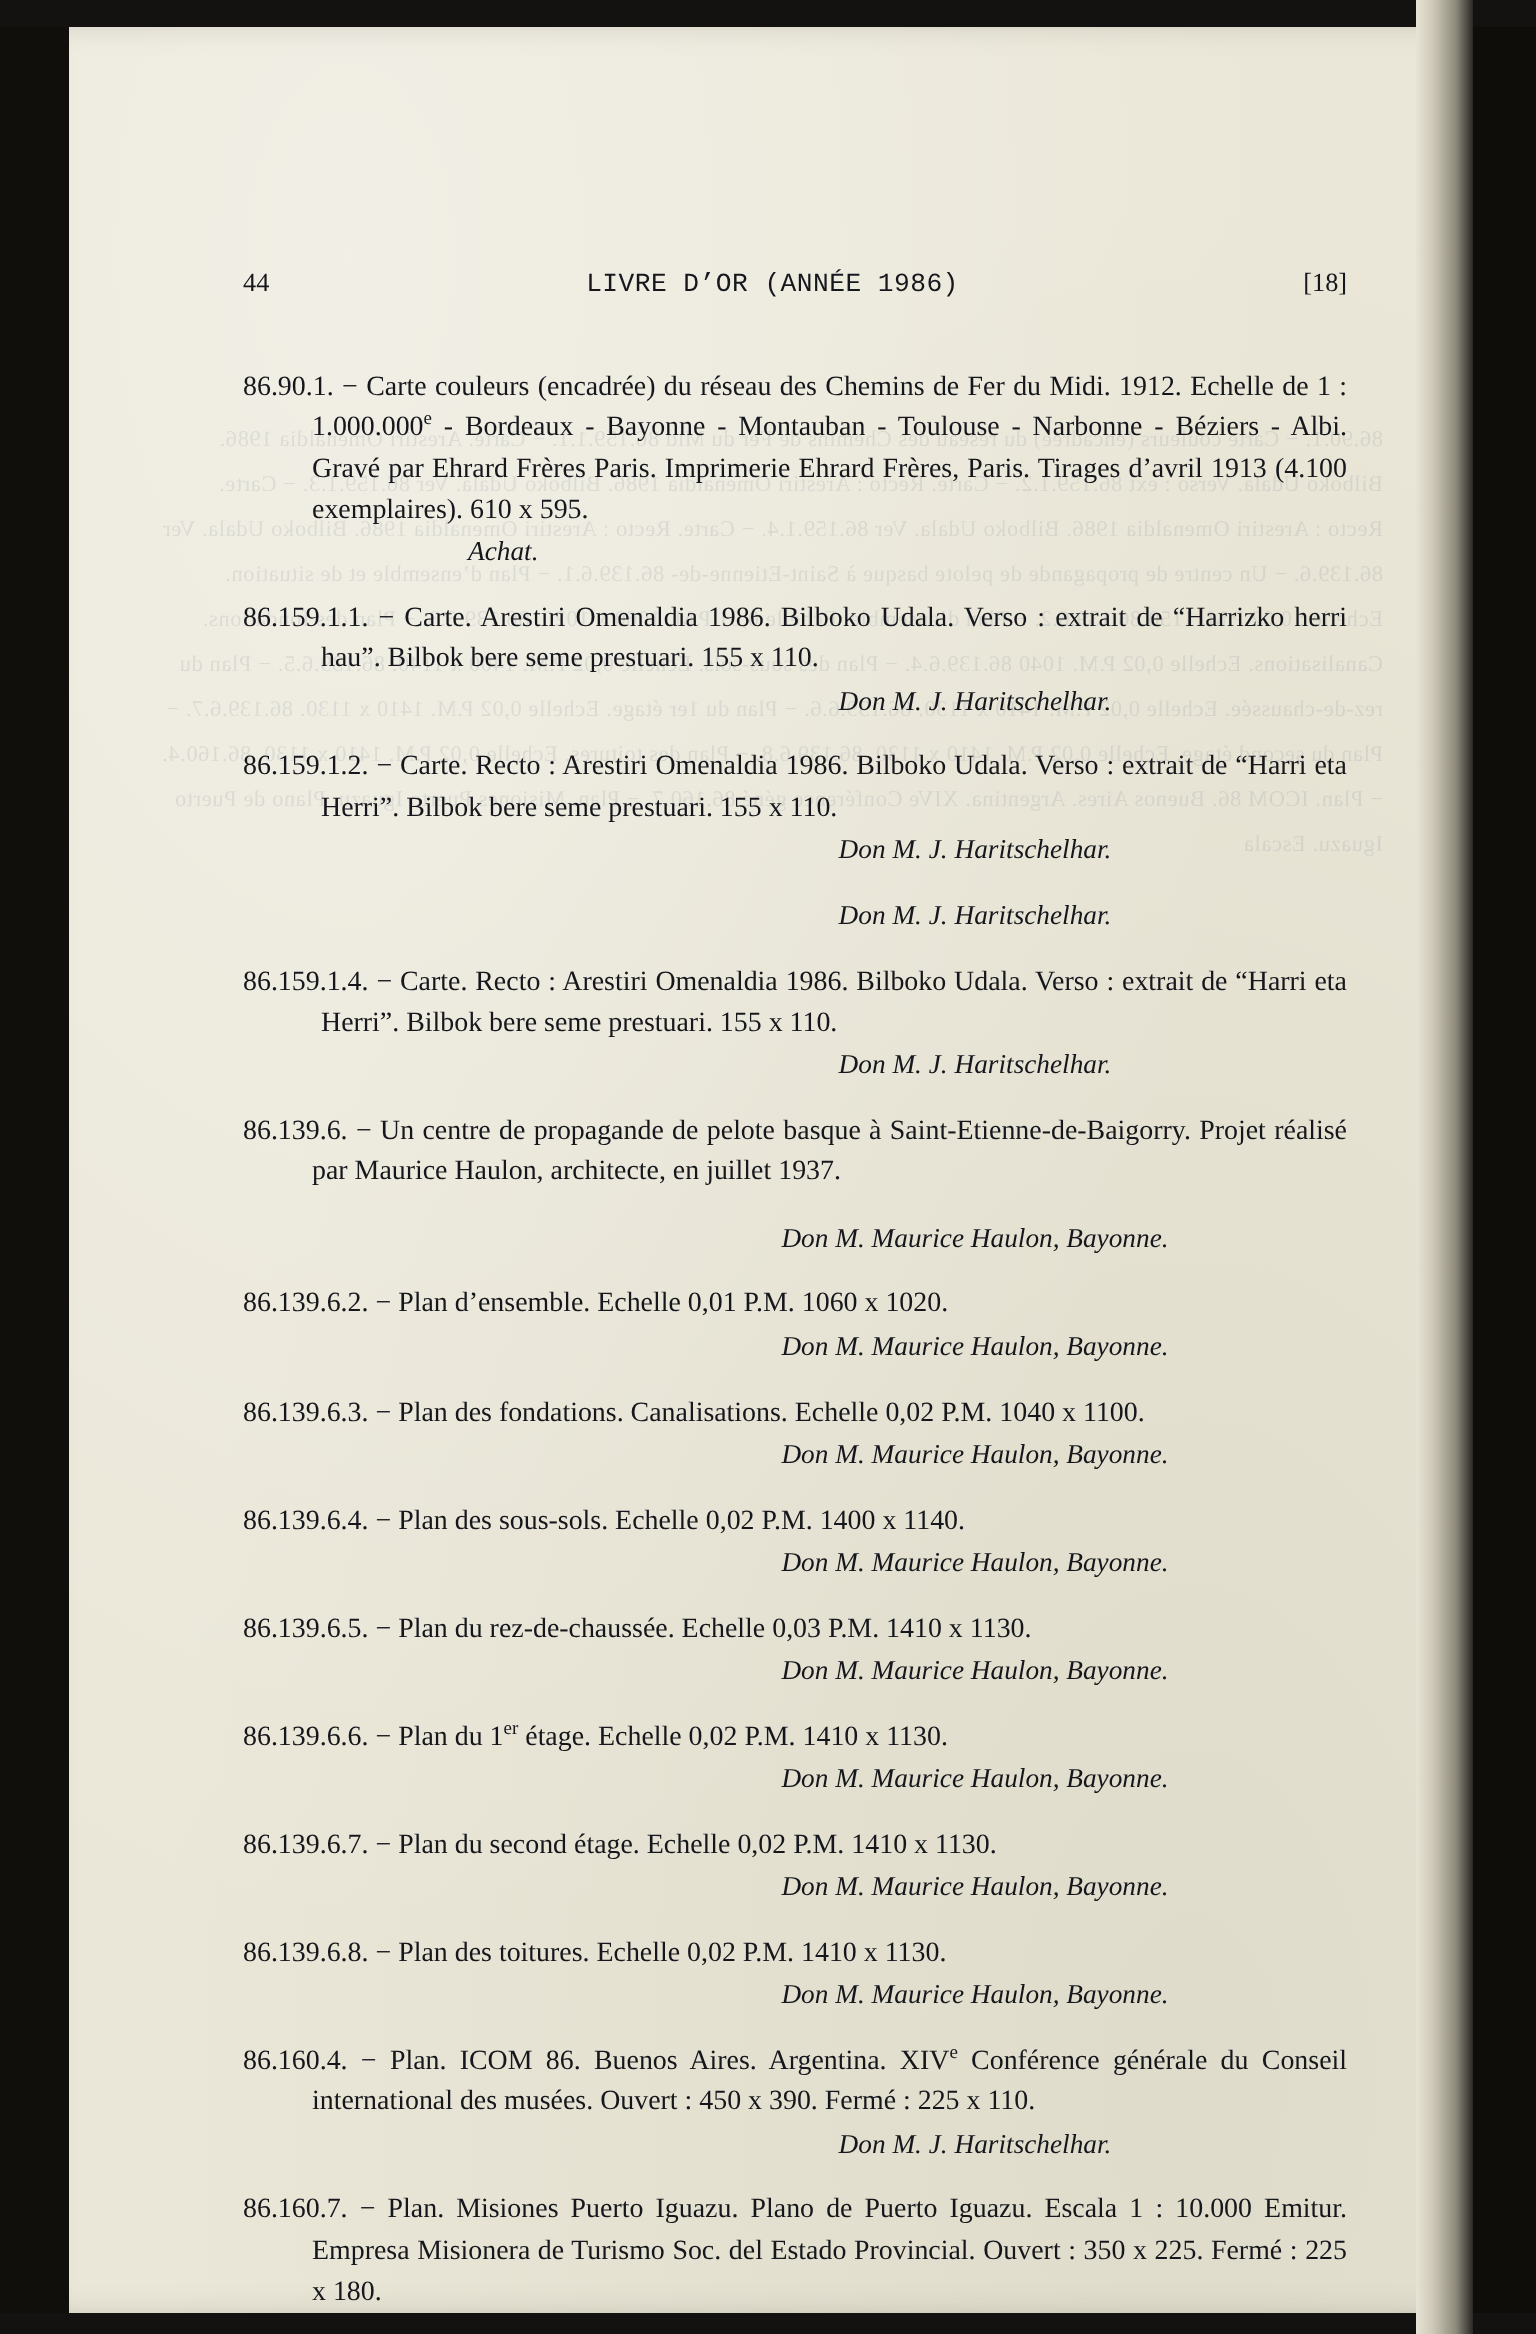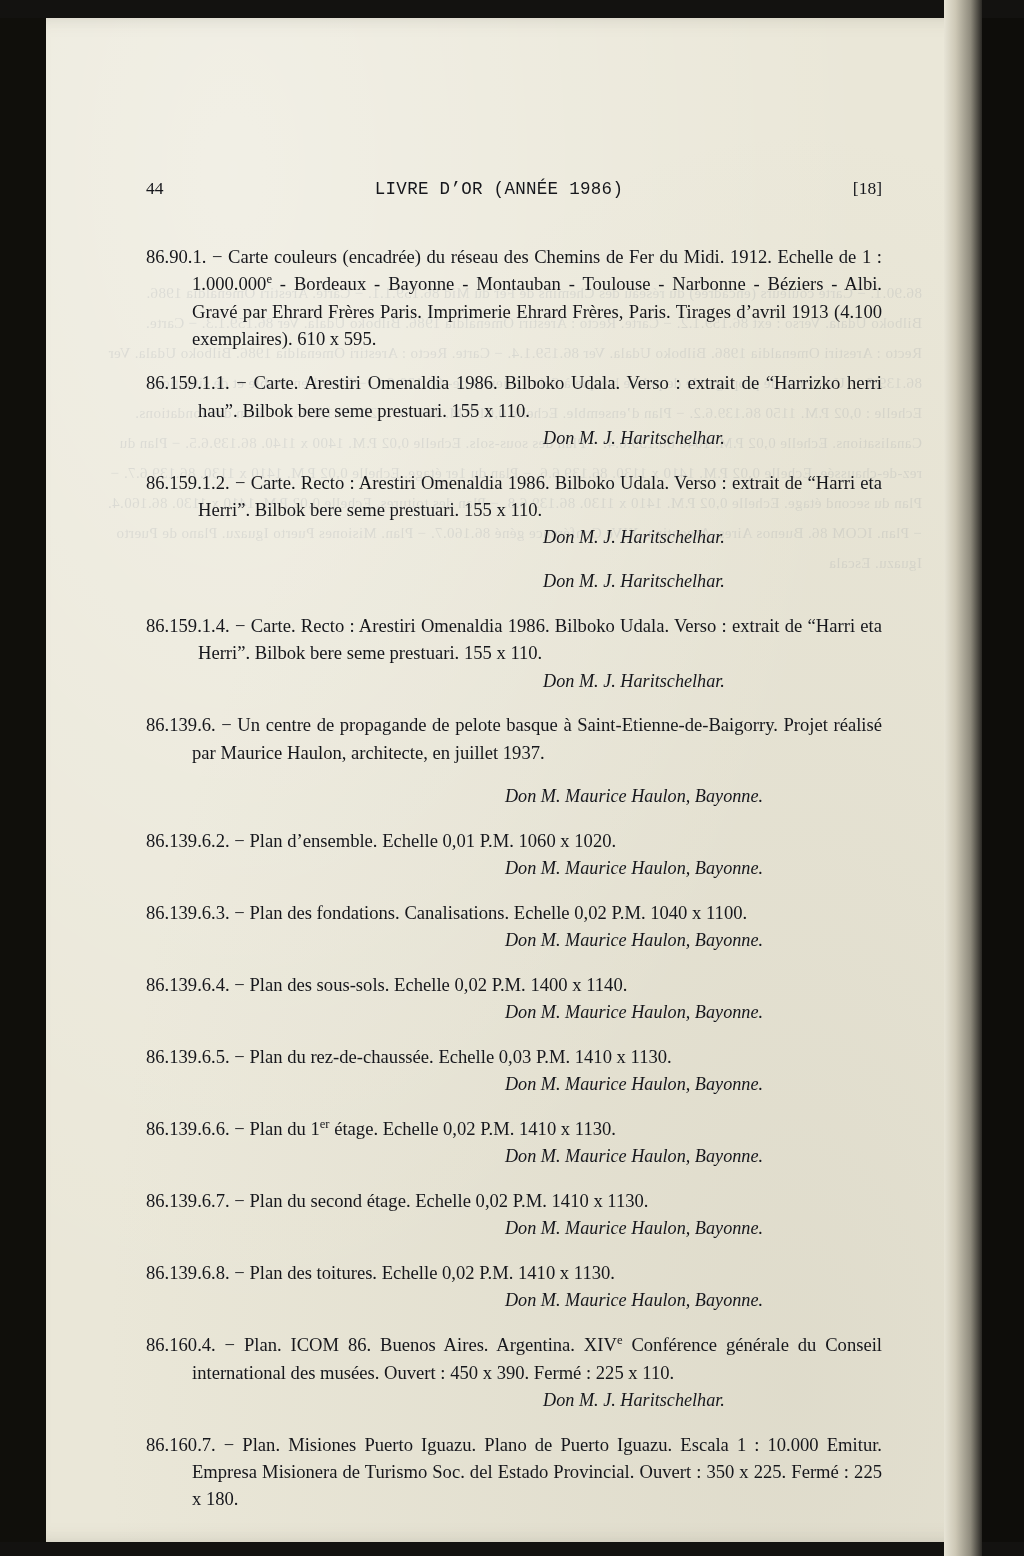--- a/index.html
+++ b/index.html
@@ -67,21 +67,21 @@
     font-size: 15px;
     line-height: 30px;
     transform: scaleX(-1);
     letter-spacing: 0.4px;
     padding: 260px 60px;
     box-sizing: border-box;
     font-family: "Liberation Serif", serif;
   }
   .content {
     position: absolute;
-    left: 0; top: 0;
+    left: 16px; top: 0;
     width: 936px;
     height: 1524px;
     box-sizing: border-box;
     padding: 160px 100px 80px 100px;
     color: #16171c;
   }
   .running-head {
     display: flex;
     align-items: baseline;
     font-size: 17.5px;
@@ -153,20 +153,21 @@
 
       <div class="running-head">
         <span class="folio-left">44</span>
         <span class="head-title">LIVRE D’OR (ANNÉE 1986)</span>
         <span class="folio-right">[18]</span>
       </div>
 
       <div id="entries">
           <div class="entry">
             <span class="body">86.90.1. − Carte couleurs (encadrée) du réseau des Chemins de Fer du Midi. 1912. Echelle de 1 : 1.000.000<sup>e</sup> - Bordeaux - Bayonne - Montauban - Toulouse - Narbonne - Béziers - Albi. Gravé par Ehrard Frères Paris. Imprimerie Ehrard Frères, Paris. Tirages d’avril 1913 (4.100 exemplaires). 610 x 595.</span>
+            <span class="donor left-ish">Achat.</span>
           </div>
           <div class="entry">
             <span class="body wide">86.159.1.1. − Carte. Arestiri Omenaldia 1986. Bilboko Udala. Verso : extrait de “Harrizko herri hau”. Bilbok bere seme prestuari. 155 x 110.</span>
             <span class="donor mid">Don M. J. Haritschelhar.</span>
           </div>
           <div class="entry">
             <span class="body wide">86.159.1.2. − Carte. Recto : Arestiri Omenaldia 1986. Bilboko Udala. Verso : extrait de “Harri eta Herri”. Bilbok bere seme prestuari. 155 x 110.</span>
             <span class="donor mid">Don M. J. Haritschelhar.</span>
           </div>
           <div class="entry">

